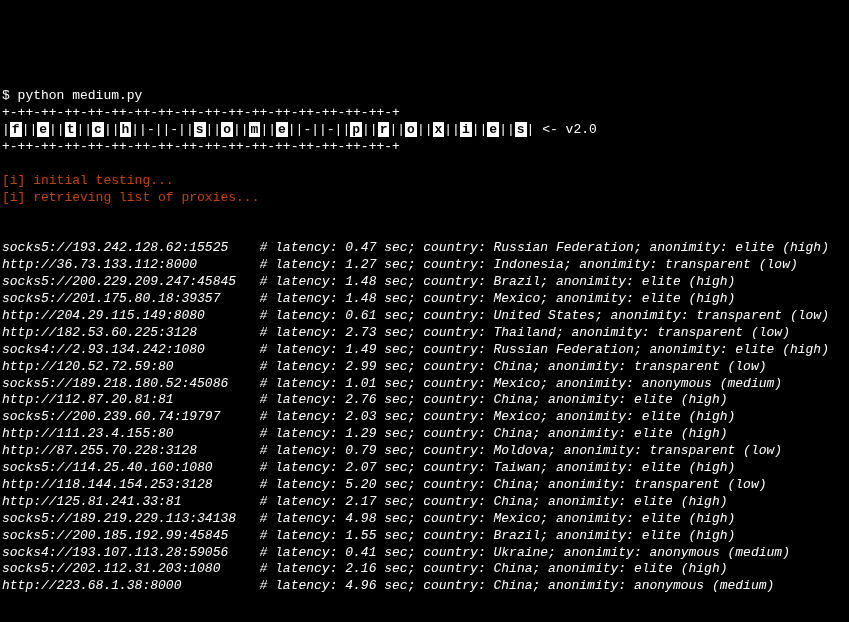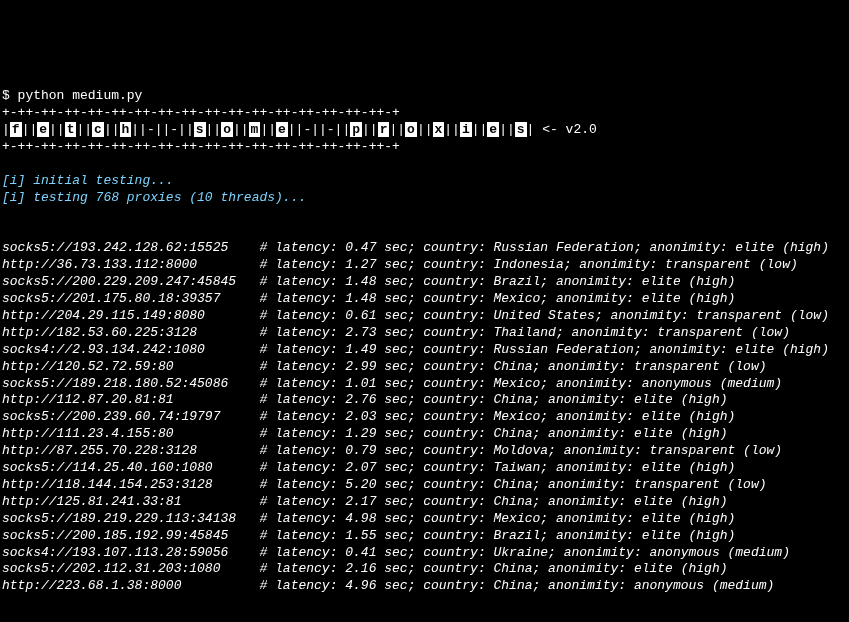--- a/index.html
+++ b/index.html
@@ -22,39 +22,38 @@
     .line {
       white-space: pre;
     }
     .banner-letter {
       background: #fff;
       color: #000;
       font-weight: bold;
       padding: 0 2px;
     }
     .info-tag {
-      color: #7dd3fc;
-      font-style: italic;
+      color: #c2410c;
     }
     .proxy-line {
       white-space: pre;
       overflow: hidden;
       font-style: italic;
     }
   </style>
 </head>
 <body>
 
 
 
 <div>
 <span class="line">$ python medium.py</span>
 <span class="line">+-++-++-++-++-++-++-++-++-++-++-++-++-++-++-++-++-+</span>
 <span class="line" id="banner-row">|<span class="banner-letter">f</span>||<span class="banner-letter">e</span>||<span class="banner-letter">t</span>||<span class="banner-letter">c</span>||<span class="banner-letter">h</span>||-||-||<span class="banner-letter">s</span>||<span class="banner-letter">o</span>||<span class="banner-letter">m</span>||<span class="banner-letter">e</span>||-||-||<span class="banner-letter">p</span>||<span class="banner-letter">r</span>||<span class="banner-letter">o</span>||<span class="banner-letter">x</span>||<span class="banner-letter">i</span>||<span class="banner-letter">e</span>||<span class="banner-letter">s</span>| &lt;- v2.0</span>
 <span class="line">+-++-++-++-++-++-++-++-++-++-++-++-++-++-++-++-++-+</span>
 <span class="line"> </span>
-<div id="info-lines"><div class="line info-tag">[i] initial testing...</div><div class="line info-tag">[i] testing 768 proxies (10 threads)...</div></div>
+<div id="info-lines"><div class="line info-tag">[i] initial testing...</div><div class="line info-tag">[i] retrieving list of proxies...</div></div>
 <span class="line"> </span>
 <div id="proxy-lines"><div class="proxy-line">socks5://193.242.128.62:15525    # latency: 0.47 sec; country: Russian Federation; anonimity: elite (high)</div><div class="proxy-line">http://36.73.133.112:8000        # latency: 1.27 sec; country: Indonesia; anonimity: transparent (low)</div><div class="proxy-line">socks5://200.229.209.247:45845   # latency: 1.48 sec; country: Brazil; anonimity: elite (high)</div><div class="proxy-line">socks5://201.175.80.18:39357     # latency: 1.48 sec; country: Mexico; anonimity: elite (high)</div><div class="proxy-line">http://204.29.115.149:8080       # latency: 0.61 sec; country: United States; anonimity: transparent (low)</div><div class="proxy-line">http://182.53.60.225:3128        # latency: 2.73 sec; country: Thailand; anonimity: transparent (low)</div><div class="proxy-line">socks4://2.93.134.242:1080       # latency: 1.49 sec; country: Russian Federation; anonimity: elite (high)</div><div class="proxy-line">http://120.52.72.59:80           # latency: 2.99 sec; country: China; anonimity: transparent (low)</div><div class="proxy-line">socks5://189.218.180.52:45086    # latency: 1.01 sec; country: Mexico; anonimity: anonymous (medium)</div><div class="proxy-line">http://112.87.20.81:81           # latency: 2.76 sec; country: China; anonimity: elite (high)</div><div class="proxy-line">socks5://200.239.60.74:19797     # latency: 2.03 sec; country: Mexico; anonimity: elite (high)</div><div class="proxy-line">http://111.23.4.155:80           # latency: 1.29 sec; country: China; anonimity: elite (high)</div><div class="proxy-line">http://87.255.70.228:3128        # latency: 0.79 sec; country: Moldova; anonimity: transparent (low)</div><div class="proxy-line">socks5://114.25.40.160:1080      # latency: 2.07 sec; country: Taiwan; anonimity: elite (high)</div><div class="proxy-line">http://118.144.154.253:3128      # latency: 5.20 sec; country: China; anonimity: transparent (low)</div><div class="proxy-line">http://125.81.241.33:81          # latency: 2.17 sec; country: China; anonimity: elite (high)</div><div class="proxy-line">socks5://189.219.229.113:34138   # latency: 4.98 sec; country: Mexico; anonimity: elite (high)</div><div class="proxy-line">socks5://200.185.192.99:45845    # latency: 1.55 sec; country: Brazil; anonimity: elite (high)</div><div class="proxy-line">socks4://193.107.113.28:59056    # latency: 0.41 sec; country: Ukraine; anonimity: anonymous (medium)</div><div class="proxy-line">socks5://202.112.31.203:1080     # latency: 2.16 sec; country: China; anonimity: elite (high)</div><div class="proxy-line">http://223.68.1.38:8000          # latency: 4.96 sec; country: China; anonimity: anonymous (medium)</div></div>
 </div>
 
 
 
 
 </body></html>

